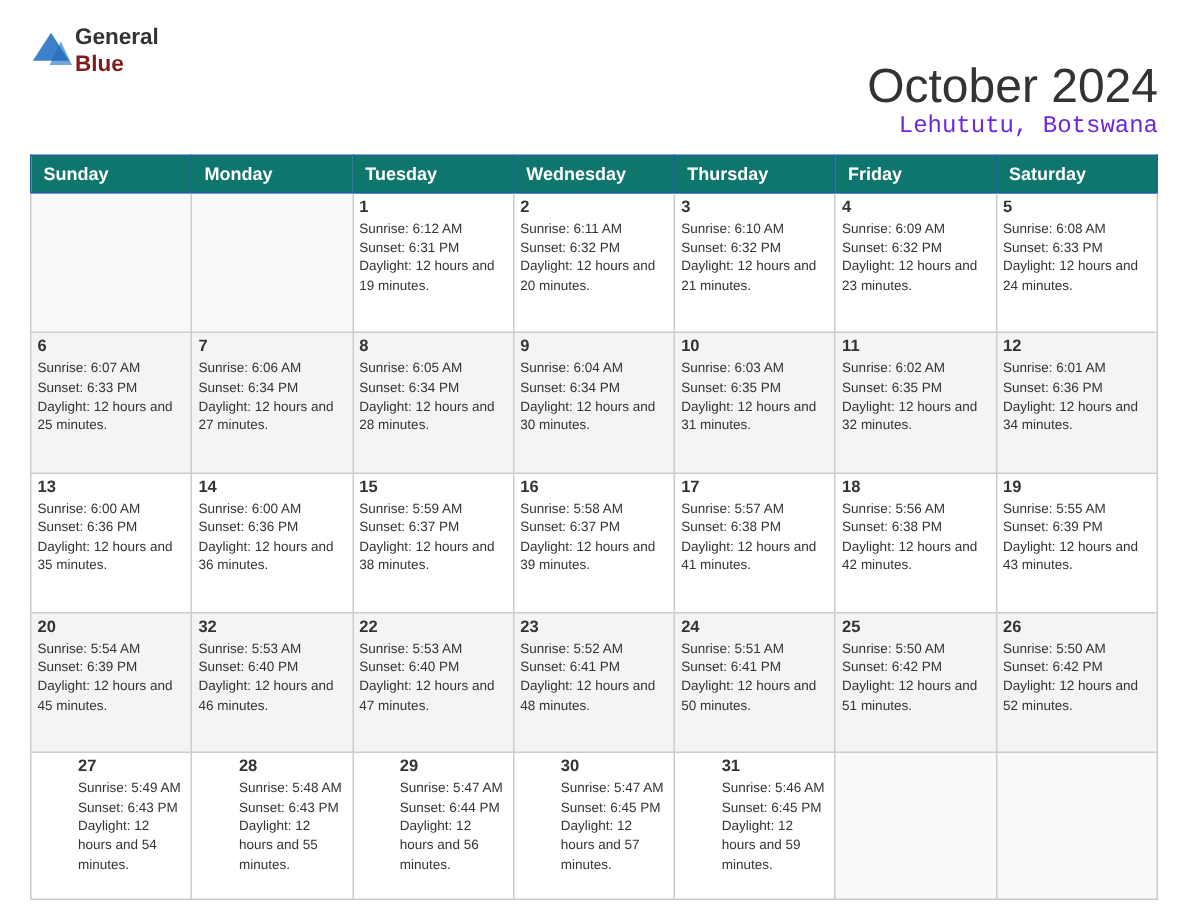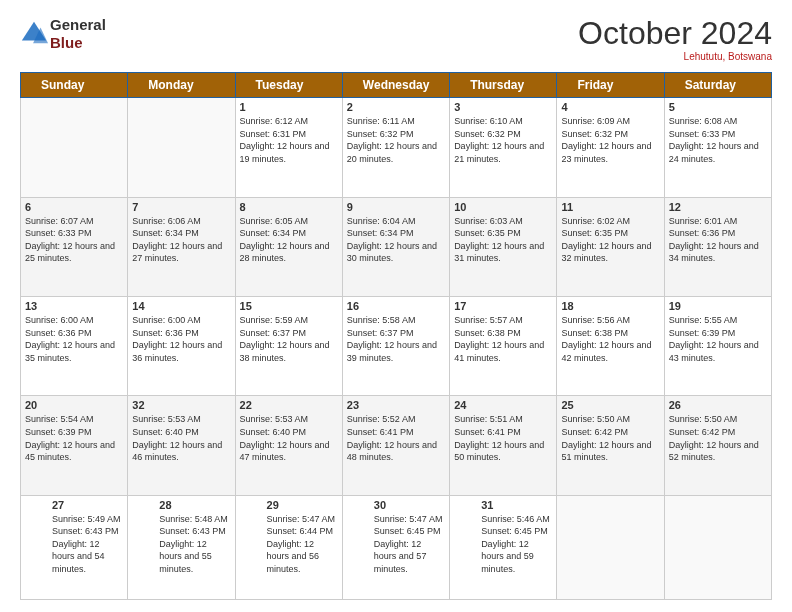--- a/index.html
+++ b/index.html
@@ -34,44 +34,46 @@
       line-height: 1.2;
     }
     .logo-general { color: #333; }
     .logo-blue { color: #7f1d1d; }
     .logo-icon {
       width: 28px;
       height: 28px;
     }
     .title-block {
       text-align: right;
+      margin-top: 24px;
     }
     .month-title {
       font-size: 32px;
       font-weight: normal;
       color: #333;
       line-height: 1.1;
     }
     .location {
-      font-size: 10px;
-      color: #b91c1c;
+      font-size: 16px;
+      color: #6d28d9;
+      font-family: Liberation Mono, monospace;
     }
     .calendar {
       flex: 1;
       border: 1px solid #ccc;
       border-collapse: collapse;
       width: 100%;
       table-layout: fixed;
     }
     .calendar th {
-      background-color: #a16207;
+      background-color: #0f766e;
       color: white;
       font-size: 12px;
       font-weight: bold;
-      padding: 5px 20px;
+      padding: 5px 8px;
       text-align: left;
       border: 1px solid #2060a0;
     }
     .calendar td {
       border: 1px solid #ccc;
       vertical-align: top;
       padding: 3px 4px;
       font-size: 9.5px;
       color: #333;
       height: 80px;

